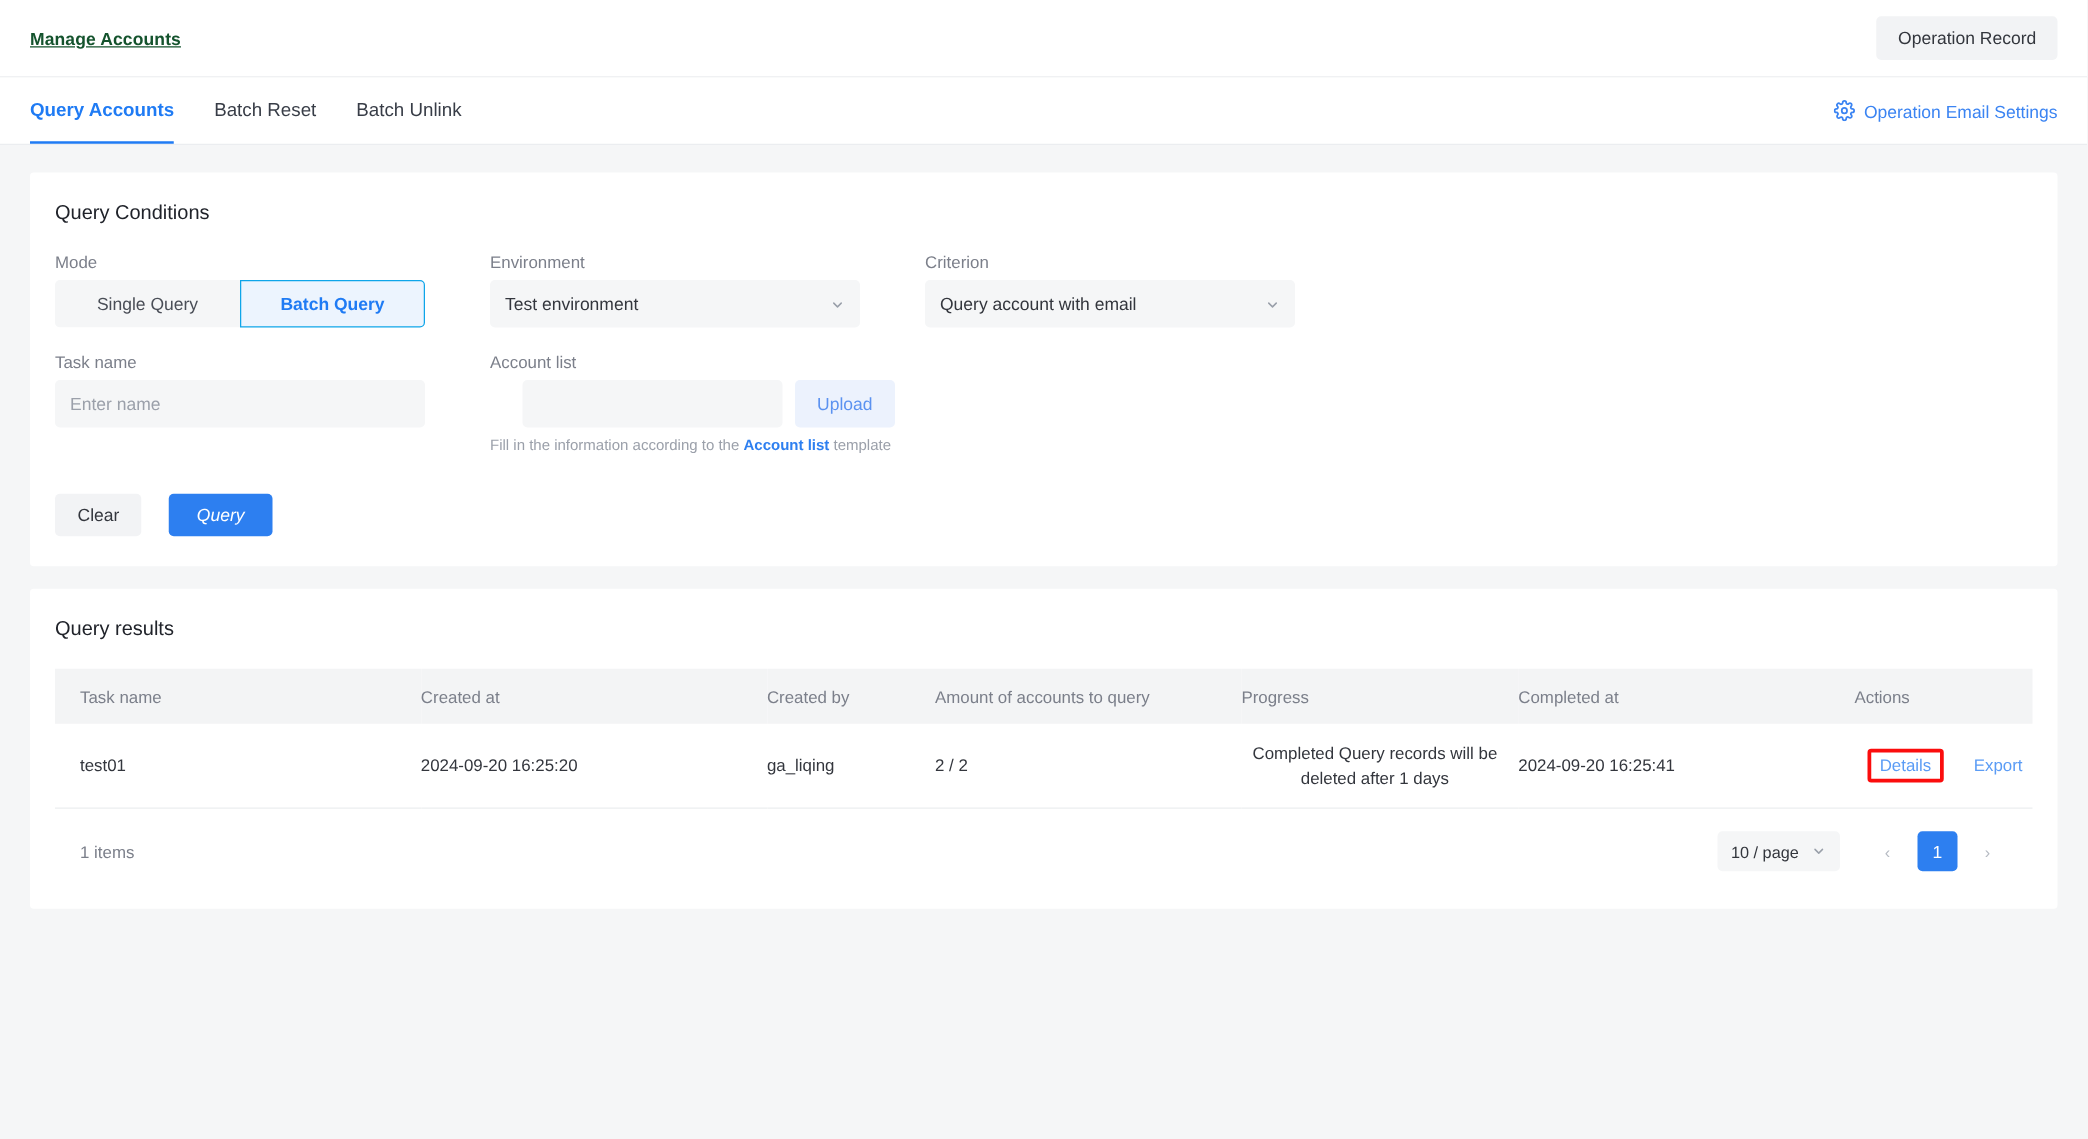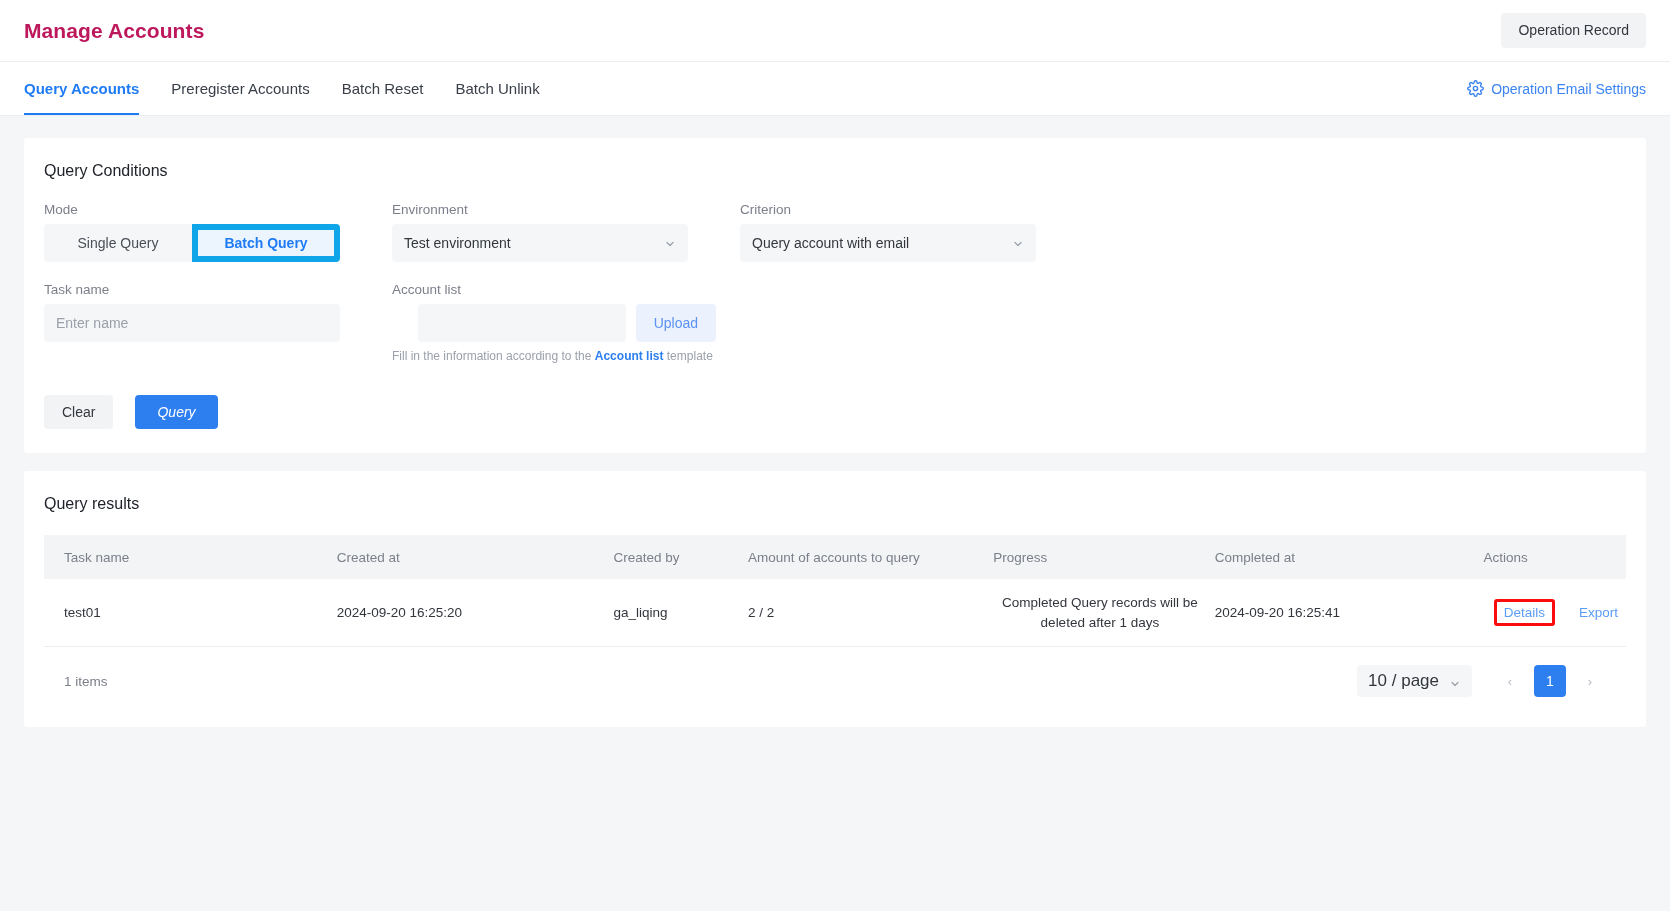--- a/index.html
+++ b/index.html
@@ -14,24 +14,25 @@
 
   
   .topbar {
     height: 62px;
     background: #ffffff;
     border-bottom: 1px solid #ebedf0;
     display: flex; align-items: center;
     padding: 0 24px 0 24px;
   }
   .page-title {
-    font-size: 21px;
+    font-size: 14px;
     font-weight: bold;
-    color: #be185d;
+    color: #14532d;
     letter-spacing: .1px;
+    text-decoration: underline;
   }
   .spacer { flex: 1 1 auto; }
   .op-record-btn {
     background: #f2f3f5;
     border: none;
     border-radius: 4px;
     color: #33363d;
     font-size: 14px;
     font-family: "Liberation Sans", sans-serif;
     padding: 9px 17px;
@@ -112,21 +113,21 @@
     border: 1px solid transparent;
     font-size: 14px;
     color: #4a4e57;
     font-family: "Liberation Sans", sans-serif;
     cursor: pointer;
     display: flex; align-items: center; justify-content: center;
     border-radius: 4px 0 0 4px;
   }
   .seg-btn.active {
     background: #ecf4fe;
-    border: 6px solid #0ea5e9;
+    border: 1px solid #0ea5e9;
     color: #1f7bf4;
     font-weight: bold;
     border-radius: 0 4px 4px 0;
     z-index: 1;
   }
   .select-box, .text-box {
     height: 38px;
     background: #f5f6f7;
     border: none;
     border-radius: 4px;
@@ -272,21 +273,21 @@
     padding: 18px 20px 6px 20px;
   }
   .pager-total { font-size: 13.5px; color: #7b7f8a; }
   .pager-right { margin-left: auto; display: flex; align-items: center; gap: 8px; }
   .page-size {
     background: #f5f6f7;
     border-radius: 4px;
     height: 32px;
     display: flex; align-items: center; gap: 10px;
     padding: 0 11px;
-    font-size: 17px;
+    font-size: 13px;
     color: #33363d;
     cursor: pointer;
   }
   .pg-arrow {
     width: 32px; height: 32px;
     display: flex; align-items: center; justify-content: center;
     color: #b6bbc3;
     font-size: 13px;
     cursor: pointer;
     background: transparent;
@@ -313,21 +314,20 @@
 
   <div class="topbar">
     <div class="page-title">Manage Accounts</div>
     <div class="spacer"></div>
     <button class="op-record-btn">Operation Record</button>
   </div>
 
   <div class="tabbar">
     <div class="tabs">
       <div class="tab active">Query Accounts</div>
-      <div class="tab">Preregister Accounts</div>
       <div class="tab">Batch Reset</div>
       <div class="tab">Batch Unlink</div>
     </div>
     <div class="spacer"></div>
     <div class="email-settings">
       <span class="gear">
         <svg viewBox="0 0 24 24" width="17" height="17" fill="none" stroke="#3b84f2" stroke-width="2">
           <circle cx="12" cy="12" r="3"></circle>
           <path d="M19.4 15a1.65 1.65 0 0 0 .33 1.82l.06.06a2 2 0 1 1-2.83 2.83l-.06-.06a1.65 1.65 0 0 0-1.82-.33 1.65 1.65 0 0 0-1 1.51V21a2 2 0 1 1-4 0v-.09A1.65 1.65 0 0 0 9 19.4a1.65 1.65 0 0 0-1.82.33l-.06.06a2 2 0 1 1-2.83-2.83l.06-.06a1.65 1.65 0 0 0 .33-1.82 1.65 1.65 0 0 0-1.51-1H3a2 2 0 1 1 0-4h.09A1.65 1.65 0 0 0 4.6 9a1.65 1.65 0 0 0-.33-1.82l-.06-.06a2 2 0 1 1 2.83-2.83l.06.06A1.65 1.65 0 0 0 9 4.6h.09A1.65 1.65 0 0 0 10.09 3V3a2 2 0 1 1 4 0v.09A1.65 1.65 0 0 0 15 4.6a1.65 1.65 0 0 0 1.82-.33l.06-.06a2 2 0 1 1 2.83 2.83l-.06.06A1.65 1.65 0 0 0 19.4 9v.09A1.65 1.65 0 0 0 21 10.09h0a2 2 0 1 1 0 4h-.09a1.65 1.65 0 0 0-1.51 1z"></path>
         </svg>

